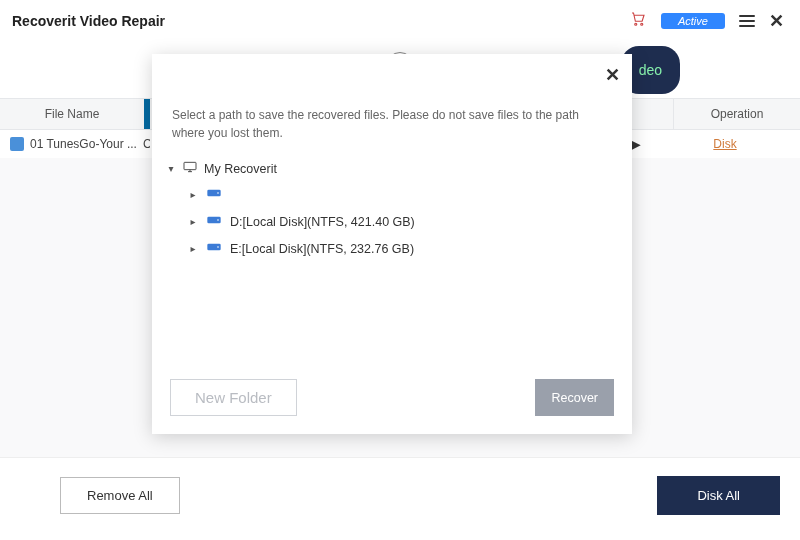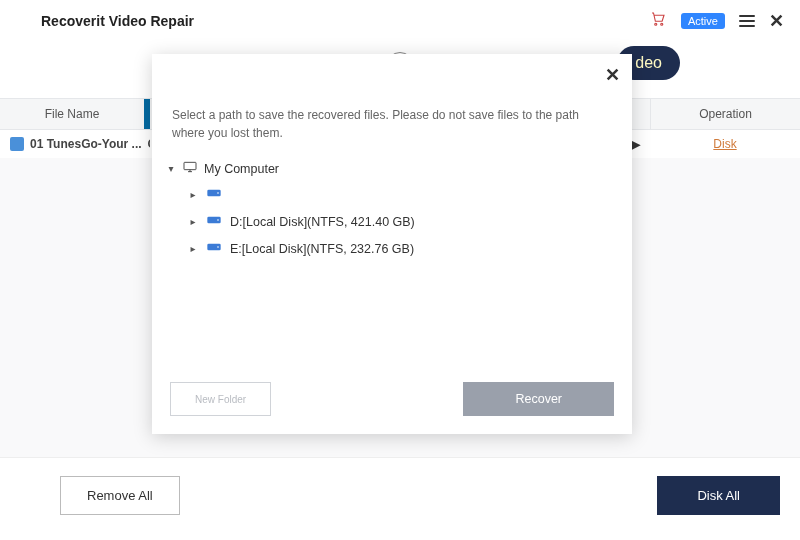--- a/index.html
+++ b/index.html
@@ -1,62 +1,62 @@
 <!DOCTYPE html>
 <html><head>
 <meta charset="utf-8">
 <style>
   * { box-sizing: border-box; margin: 0; padding: 0; font-family: -apple-system, BlinkMacSystemFont, "Segoe UI", Arial, sans-serif; }
   html, body { width: 800px; height: 540px; background: #fff; color: #333; overflow: hidden; }
   .header { display: flex; align-items: center; justify-content: space-between; padding: 10px 16px 10px 12px; }
-  .app-title { font-size: 14px; font-weight: 600; color: #222; margin-left: 29px; }
+  .app-title { font-size: 14px; font-weight: 600; color: #222; }
   .header-right { display: flex; align-items: center; gap: 14px; }
-  .badge-active { background: #2f86ff; color: #fff; font-size: 11px; padding: 2px 7px; border-radius: 3px; font-weight: 500; }
+  .badge-active { background: #2f86ff; color: #fff; font-size: 11px; padding: 2px 17px; border-radius: 3px; font-weight: 500; font-style: italic; }
   .ham-lines { display: flex; flex-direction: column; gap: 3px; }
   .ham-lines span { display: block; width: 16px; height: 2px; background: #333; border-radius: 1px; }
   .x-icon { font-size: 18px; font-weight: 700; line-height: 1; cursor: pointer; }
   .cart-icon svg { width: 18px; height: 18px; stroke: #c44; fill: none; stroke-width: 1.5; }
 
   .step-row { display: flex; justify-content: center; padding: 10px 0 18px; position: relative; }
   .step-circle { width: 28px; height: 28px; border: 1px solid #888; border-radius: 50%; display: flex; align-items: center; justify-content: center; font-size: 14px; color: #333; background: #fff; }
-  .pill-btn { position: absolute; right: 120px; top: 4px; background: #1e2d4f; color: #fef9c3; padding: 8px 18px; border-radius: 18px; font-size: 16px; }
+  .pill-btn { position: absolute; right: 120px; top: 4px; background: #1e2d4f; color: #86efac; padding: 16px 18px; border-radius: 18px; font-size: 14px; }
 
   .table-header { display: flex; background: #f5f6f7; border-top: 1px solid #e5e7ea; border-bottom: 1px solid #e5e7ea; font-size: 12px; color: #555; }
   .col-file { width: 150px; padding: 8px 12px; border-right: 6px solid #0369a1; text-align: center; }
   .col-mid { flex: 1; }
-  .col-op { width: 150px; padding: 8px 12px; border-left: 1px solid #e5e7ea; text-align: center; }
+  .col-op { width: 127px; padding: 8px 12px; border-left: 1px solid #e5e7ea; text-align: center; }
 
   .table-row { display: flex; align-items: center; font-size: 12px; color: #444; padding: 6px 0; }
-  .cell-file { width: 150px; padding: 0 10px; display: flex; align-items: flex-end; gap: 6px; white-space: nowrap; overflow: hidden; font-weight: bold; }
+  .cell-file { width: 150px; padding: 0 10px; display: flex; align-items: flex-end; gap: 6px; white-space: nowrap; overflow: hidden; }
   .file-icon { width: 14px; height: 14px; background: #4a90d9; border-radius: 2px; flex-shrink: 0; }
   .cell-mid { flex: 1; }
   .cell-play { width: 20px; font-size: 14px; color: #333; }
   .cell-op { width: 150px; text-align: center; }
   .save-link { color: #d07a3a; text-decoration: underline; font-size: 12px; }
 
   .main-area { height: 300px; background: #f9f9fa; border-bottom: 1px solid #eee; }
 
-  .footer { display: flex; justify-content: space-between; padding: 18px 20px 18px 60px; }
+  .footer { display: flex; justify-content: space-between; align-items: center; padding: 18px 20px 18px 60px; }
   .btn-outline { border: 1px solid #bbb; background: #fff; color: #333; padding: 10px 26px; font-size: 13px; cursor: pointer; }
   .btn-primary { background: #1e2d4f; color: #fff; padding: 12px 40px; font-size: 13px; border: none; cursor: pointer; }
 
   
   .modal { position: absolute; left: 152px; top: 54px; width: 480px; height: 380px; background: #fff; box-shadow: 0 3px 18px rgba(0,0,0,0.18); display: flex; flex-direction: column; }
   .modal-close { position: absolute; right: 12px; top: 10px; font-size: 18px; font-weight: 700; color: #333; cursor: pointer; }
   .modal-msg { padding: 52px 20px 14px 20px; font-size: 12px; color: #666; line-height: 1.5; }
   .tree { flex: 1; padding: 0 14px; font-size: 12.5px; color: #333; overflow: auto; }
   .tree-root { display: flex; align-items: center; gap: 6px; padding: 4px 0; }
   .caret { width: 10px; display: inline-block; text-align: center; font-size: 10px; color: #555; }
   .monitor-icon svg, .disk-icon svg { width: 16px; height: 14px; }
   .monitor-icon svg { stroke: #333; fill: none; stroke-width: 1.3; }
   .disk-icon svg { fill: #3b7bd6; }
   .tree-child { display: flex; align-items: center; gap: 8px; padding: 5px 0 5px 22px; }
   .modal-footer { display: flex; justify-content: space-between; padding: 14px 18px 18px; gap: 12px; }
-  .btn-newfolder { border: 1px solid #d0d3d8; background: #fff; color: #b9bcc2; padding: 9px 24px; font-size: 10px; cursor: default; }
-  .btn-recover { background: #9aa0ab; color: #fff; border: none; padding: 10px 52px; font-size: 12.5px; cursor: pointer; }
+  .btn-newfolder { border: 1px solid #d0d3d8; background: #fff; color: #b9bcc2; padding: 9px 24px; font-size: 15px; cursor: default; }
+  .btn-recover { background: #9aa0ab; color: #fff; border: none; padding: 10px 16px; font-size: 12.5px; cursor: pointer; }
 </style>
 </head>
 <body>
 
 <div class="header">
   <div class="app-title">Recoverit Video Repair</div>
   <div class="header-right">
     <span class="cart-icon">
       <svg viewBox="0 0 24 24">
           <path d="M4 4h2l2.5 11h9l2.5-8H7"></path>
@@ -110,21 +110,21 @@
   <div class="modal-msg">Select a path to save the recovered files. Please do not save files to the path where you lost them.</div>
   <div class="tree">
     <div class="tree-root">
       <span class="caret">▾</span>
       <span class="monitor-icon">
         <svg viewBox="0 0 24 20">
             <rect x="3" y="3" width="18" height="11" rx="1"></rect>
             <path d="M9 17h6M12 14v3"></path>
           </svg>
       </span>
-      <span>My Computer</span>
+      <span>My Recoverit</span>
     </div>
     <div id="drives">
         <div class="tree-child">
           <span class="caret">▸</span>
           <span class="disk-icon"><svg viewBox="0 0 24 18">
               <rect x="2" y="4" width="20" height="10" rx="2"></rect>
               <circle cx="18" cy="9" r="1.2" fill="#fff"></circle>
             </svg></span>
         </div>
         <div class="tree-child">

